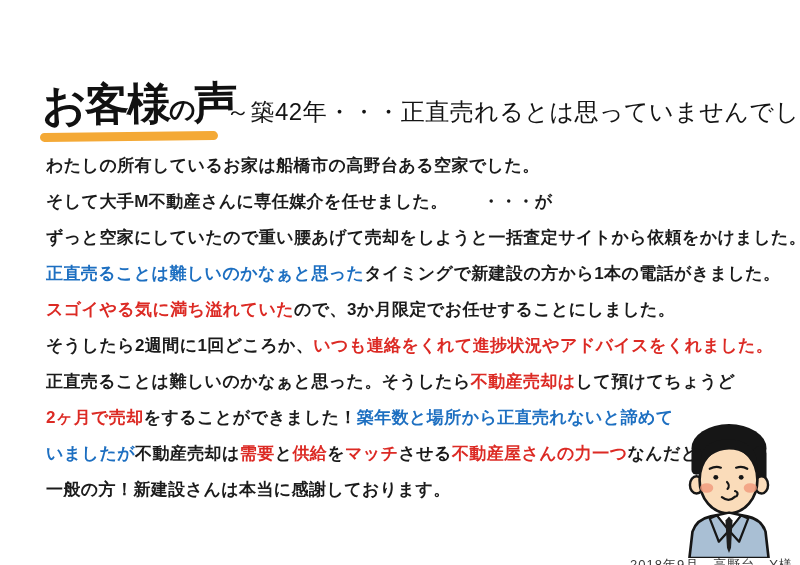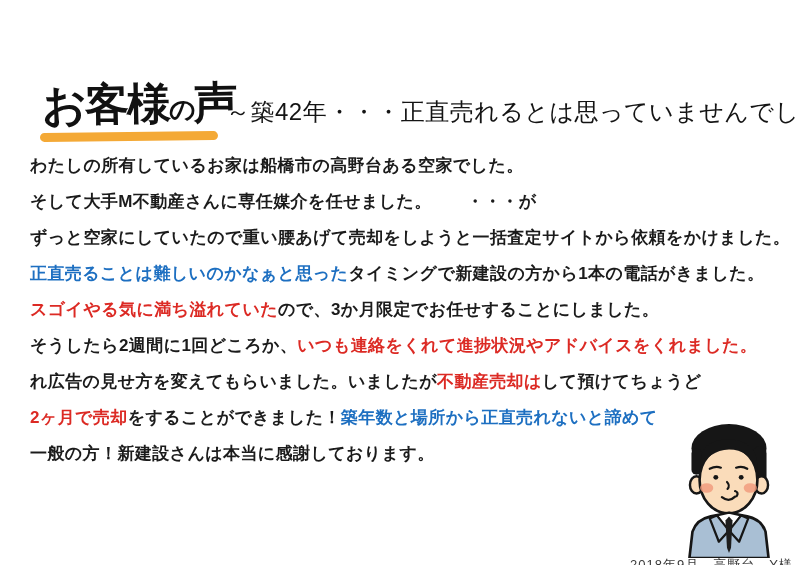--- a/index.html
+++ b/index.html
@@ -20,21 +20,21 @@
     position:absolute;left:40px;top:88px;width:178px;height:9px;border-radius:6px;
     background:var(--orange);transform:rotate(-0.6deg);
   }
   .headline{
     position:absolute;left:226px;top:52px;width:560px;
     color:#141414;font-weight:400;font-size:24px;letter-spacing:0.5px;white-space:nowrap;
   }
 
   
   .testimonial{
-    position:absolute;left:30px;top:104px;width:750px;
+    position:absolute;left:46px;top:104px;width:750px;
   }
   .t-line{
     height:36px;line-height:36px;font-size:17px;font-weight:600;
     color:var(--ink);letter-spacing:0.4px;white-space:nowrap;
   }
   .seg-black{color:var(--ink);}
   .seg-blue{color:var(--blue);}
   .seg-red{color:var(--red);}
 
   
@@ -58,22 +58,23 @@
 
   <div class="headline">～築42年・・・正直売れるとは思っていませんでした～</div>
 
   <div class="testimonial" id="testimonial">
       <div class="t-line"><span class="seg-black">わたしの所有しているお家は船橋市の高野台ある空家でした。</span></div>
       <div class="t-line"><span class="seg-black">そして大手M不動産さんに専任媒介を任せました。　　・・・が</span></div>
       <div class="t-line"><span class="seg-black">ずっと空家にしていたので重い腰あげて売却をしようと一括査定サイトから依頼をかけました。</span></div>
       <div class="t-line"><span class="seg-blue">正直売ることは難しいのかなぁと思った</span><span class="seg-black">タイミングで新建設の方から1本の電話がきました。</span></div>
       <div class="t-line"><span class="seg-red">スゴイやる気に満ち溢れていた</span><span class="seg-black">ので、3か月限定でお任せすることにしました。</span></div>
       <div class="t-line"><span class="seg-black">そうしたら2週間に1回どころか、</span><span class="seg-red">いつも連絡をくれて進捗状況やアドバイスをくれました。</span></div>
-      <div class="t-line"><span class="seg-black">れ広告の見せ方を変えてもらいました。いましたが</span><span class="seg-red">不動産売却は</span><span class="seg-black">して預けてちょうど</span></div>
+      <div class="t-line"><span class="seg-black">正直売ることは難しいのかなぁと思った。そうしたら</span><span class="seg-red">不動産売却は</span><span class="seg-black">して預けてちょうど</span></div>
       <div class="t-line"><span class="seg-red">2ヶ月で売却</span><span class="seg-black">をすることができました！</span><span class="seg-blue">築年数と場所から正直売れないと諦めて</span></div>
+      <div class="t-line"><span class="seg-blue">いましたが</span><span class="seg-black">不動産売却は</span><span class="seg-red">需要</span><span class="seg-black">と</span><span class="seg-red">供給</span><span class="seg-black">を</span><span class="seg-red">マッチ</span><span class="seg-black">させる</span><span class="seg-red">不動産屋さんの力一つ</span><span class="seg-black">なんだと</span></div>
       <div class="t-line"><span class="seg-black">一般の方！新建設さんは本当に感謝しております。</span></div>
     </div>
 
   <svg class="illustration" viewBox="0 0 104 138" xmlns="http://www.w3.org/2000/svg">
 
     <ellipse cx="52" cy="30" rx="37" ry="24" fill="#161616"></ellipse>
     <rect x="75" y="28" width="14" height="40" rx="7" fill="#161616"></rect>
     <rect x="15" y="30" width="10" height="26" rx="5" fill="#161616"></rect>
 
     <ellipse cx="20" cy="66" rx="6.5" ry="8.5" fill="#fadcba" stroke="#161616" stroke-width="2.4"></ellipse>

